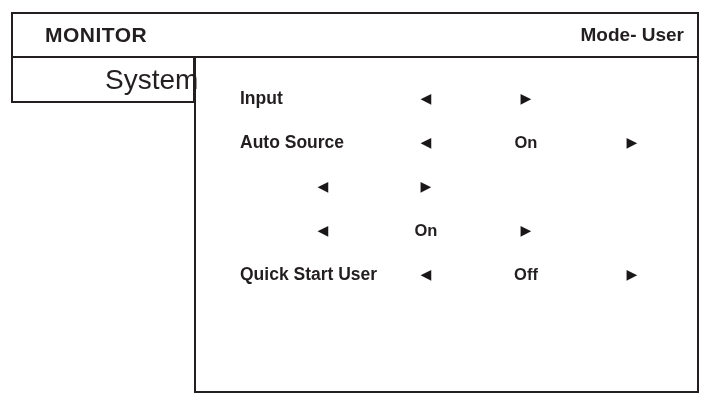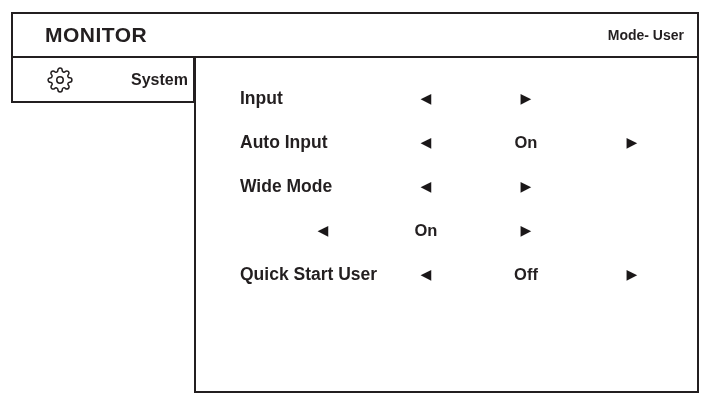--- a/index.html
+++ b/index.html
@@ -29,21 +29,21 @@
     align-items: center;
     justify-content: space-between;
     padding: 0 13px 0 32px;
   }
   .header-title {
     font-size: 21px;
     font-weight: 600;
     letter-spacing: 0.5px;
   }
   .mode-status {
-    font-size: 14px;
+    font-size: 19px;
     font-weight: 600;
     text-align: right;
   }
   .side-tab {
     position: absolute;
     left: 11px;
     top: 56px;
     width: 184px;
     height: 47px;
     box-sizing: border-box;
@@ -55,22 +55,22 @@
     padding-left: 34px;
     z-index: 2;
     cursor: pointer;
   }
   .side-tab .gear {
     width: 26px;
     height: 26px;
     display: block;
   }
   .side-tab-label {
-    font-size: 16px;
-    font-weight: 700;
+    font-size: 28px;
+    font-weight: 400;
     margin-left: 44px;
   }
   .main-panel {
     position: absolute;
     left: 194px;
     top: 56px;
     width: 505px;
     height: 337px;
     box-sizing: border-box;
     border: 2px solid #231f20;
@@ -125,28 +125,27 @@
 
   <div class="main-panel">
     <div class="menu-rows">
   <div class="menu-row">
     <span class="menu-item-label">Input</span>
     <span class="arrow">◀</span>
     <span class="arrow">▶</span>
   </div>
 
   <div class="menu-row">
-    <span class="menu-item-label">Auto Input</span>
+    <span class="menu-item-label">Auto Source</span>
     <span class="arrow">◀</span>
     <span class="value-text">On</span>
     <span class="arrow">▶</span>
   </div>
 
   <div class="menu-row">
-    <span class="menu-item-label">Wide Mode</span>
     <span class="arrow">◀</span>
     <span class="arrow">▶</span>
   </div>
 
   <div class="menu-row">
     <span class="arrow">◀</span>
     <span class="value-text">On</span>
     <span class="arrow">▶</span>
   </div>
 

